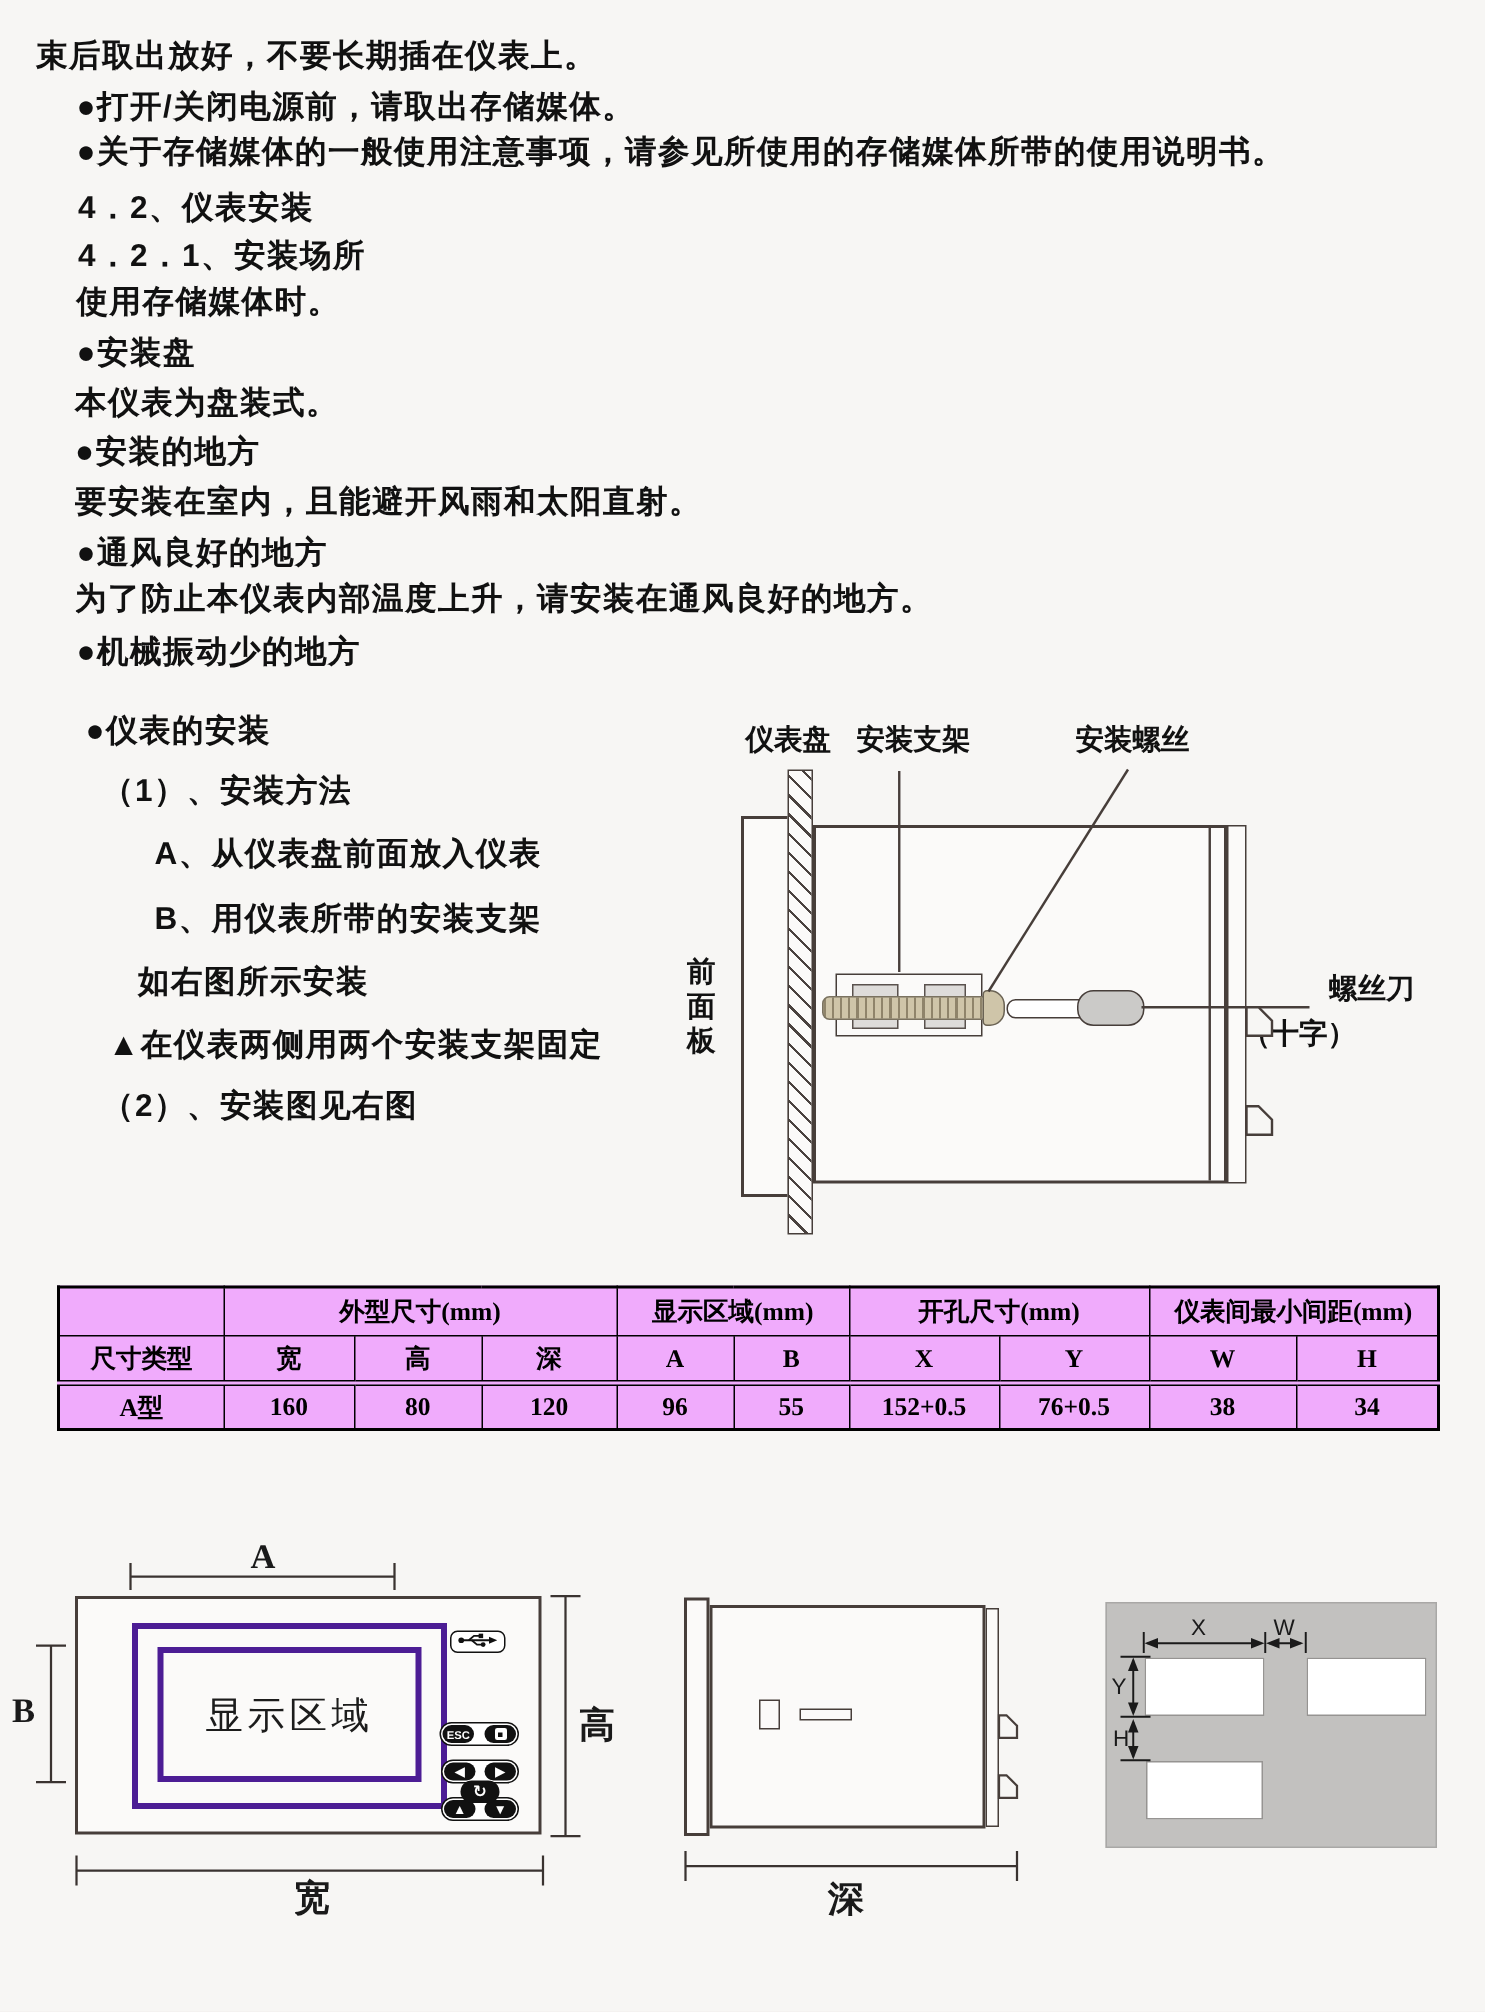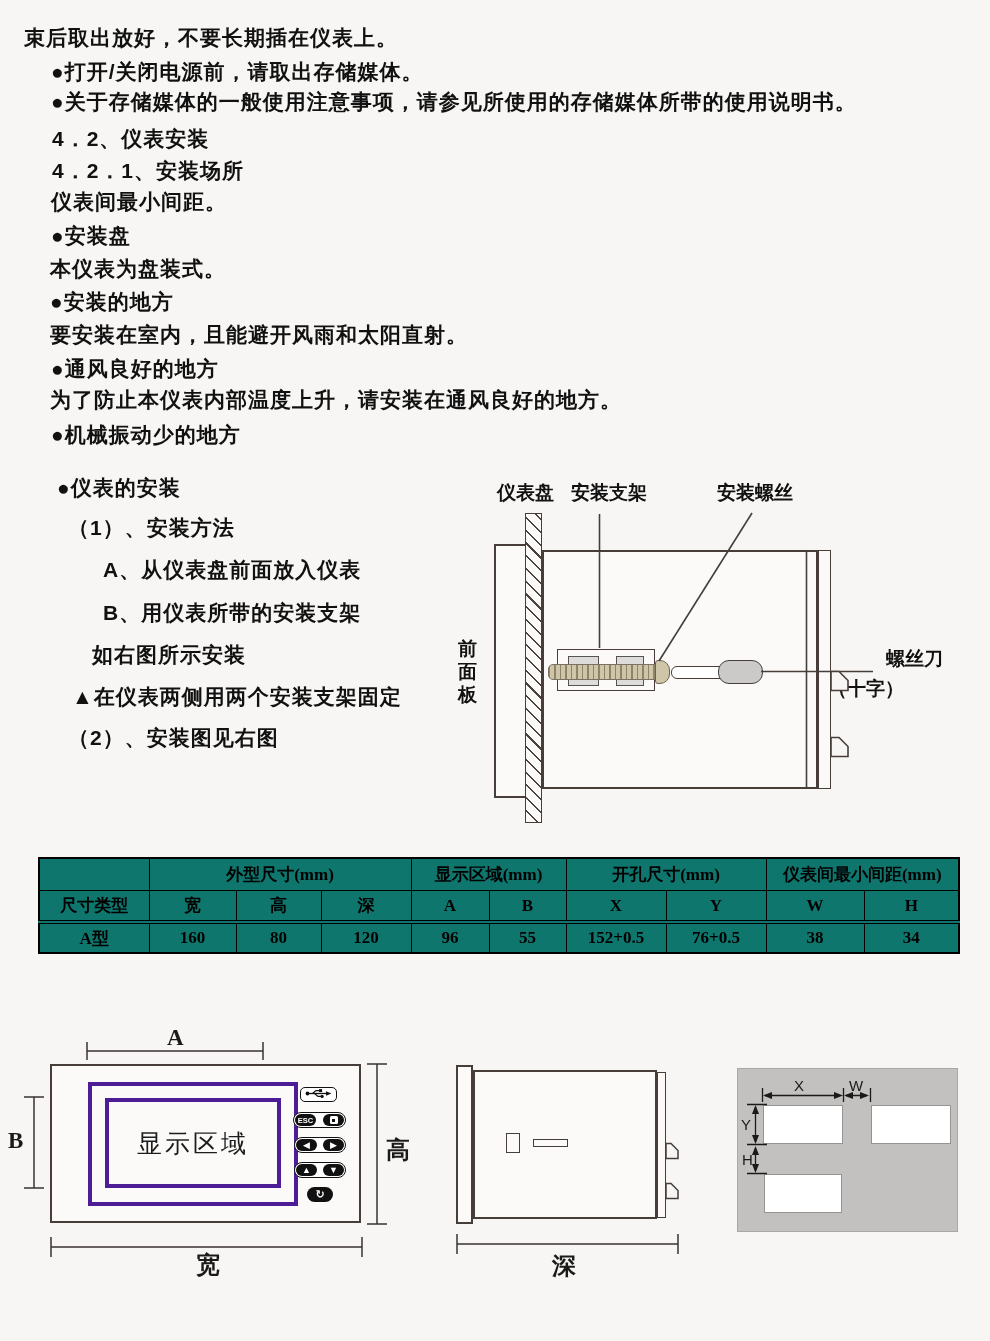--- a/index.html
+++ b/index.html
@@ -17,35 +17,35 @@
   .graybox{background:#dedcda;border:1px solid #5a524e;}
   .rod{background-color:#cfc5a9;border:1px solid #7a7260;border-radius:5px 0 0 5px;
        background-image:repeating-linear-gradient(90deg,rgba(80,68,45,.5) 0 1.5px,transparent 1.5px 5.5px);}
   .screwhead{background:#cfc5a9;border:1px solid #6b6354;border-radius:3px 10px 10px 3px;}
   .shaft{background:#fff;border:1.5px solid #473e3a;border-radius:6px 2px 2px 6px;}
   .handle{background:#cbcac8;border:1.5px solid #473e3a;border-radius:11px;}
   svg.overlay{position:absolute;left:0;top:0;pointer-events:none;}
   
   table.dim{position:absolute;left:38px;top:857px;border-collapse:collapse;table-layout:fixed;
             font-family:"Liberation Serif","DejaVu Serif",serif;font-weight:bold;font-size:17px;color:#000;
-            background:#0f766e;}
+            background:#f0abfc;}
   table.dim td,table.dim th{border:1.5px solid #000;text-align:center;padding:0;overflow:hidden;white-space:nowrap;}
   table.dim{border:2.5px solid #000;}
   tr.h1 td,tr.h1 th{height:31px;font-size:17px;}
   tr.h2 td,tr.h2 th{height:29px;border-bottom:4px double #000;}
   tr.dr td{height:28px;}
   
   .serifdim{position:absolute;font-family:"Liberation Serif","DejaVu Serif",serif;font-weight:bold;color:#1a1a1a;white-space:nowrap;}
   
   .screen-border{position:absolute;box-sizing:border-box;border:4px solid #4c1d95;background:transparent;margin-left:19px;}
   .disp{display:flex;align-items:center;justify-content:center;
         font-family:"Liberation Serif","DejaVu Serif",serif;font-size:25px;letter-spacing:3px;color:#1c1c1c;}
   
   .btn{position:absolute;box-sizing:border-box;border:1.5px solid #111;background:#fff;}
-  .pill{border-radius:8px;}
+  .pill{border-radius:8px;margin-top:36px;}
   .seg{position:absolute;top:1px;bottom:1px;background:#111;color:#fff;display:flex;align-items:center;justify-content:center;border-radius:7px;}
   .segl{left:1px;width:21px;}
   .segr{right:1px;width:21px;}
   .esc-txt{font-size:7.5px;font-weight:bold;letter-spacing:0;}
   .tri{font-size:9px;line-height:1;}
   .sq-outer{width:8px;height:8px;background:#fff;border-radius:1.5px;display:flex;align-items:center;justify-content:center;}
   .sq-inner{width:3px;height:3px;background:#111;}
   .enter{position:absolute;background:#111;border-radius:8px;color:#fff;display:flex;align-items:center;justify-content:center;font-size:11px;font-weight:bold;}
   
   .panelgray{position:absolute;background:#c2c1bf;border:1px solid #a9a8a6;box-sizing:border-box;}
@@ -55,21 +55,21 @@
 </head>
 <body>
 
 <div class="page">
 
   <div class="t" style="left:24px;top:26px">束后取出放好，不要长期插在仪表上。</div>
   <div class="t" style="left:51px;top:90px">●关于存储媒体的一般使用注意事项，请参见所使用的存储媒体所带的使用说明书。</div>
   <div class="t" style="left:51px;top:60px">●打开/关闭电源前，请取出存储媒体。</div>
   <div class="t" style="left:52px;top:127px">4．2、仪表安装</div>
   <div class="t" style="left:52px;top:159px">4．2．1、安装场所</div>
-  <div class="t" style="left:51px;top:190px">仪表间最小间距。</div>
+  <div class="t" style="left:51px;top:190px">使用存储媒体时。</div>
   <div class="t" style="left:51px;top:224px">●安装盘</div>
   <div class="t" style="left:50px;top:257px">本仪表为盘装式。</div>
   <div class="t" style="left:50px;top:290px">●安装的地方</div>
   <div class="t" style="left:50px;top:323px">要安装在室内，且能避开风雨和太阳直射。</div>
   <div class="t" style="left:51px;top:357px">●通风良好的地方</div>
   <div class="t" style="left:50px;top:388px">为了防止本仪表内部温度上升，请安装在通风良好的地方。</div>
   <div class="t" style="left:51px;top:423px">●机械振动少的地方</div>
   <div class="t" style="left:57px;top:476px">●仪表的安装</div>
   <div class="t" style="left:68px;top:516px">（1）、安装方法</div>
   <div class="t" style="left:103px;top:558px">A、从仪表盘前面放入仪表</div>

